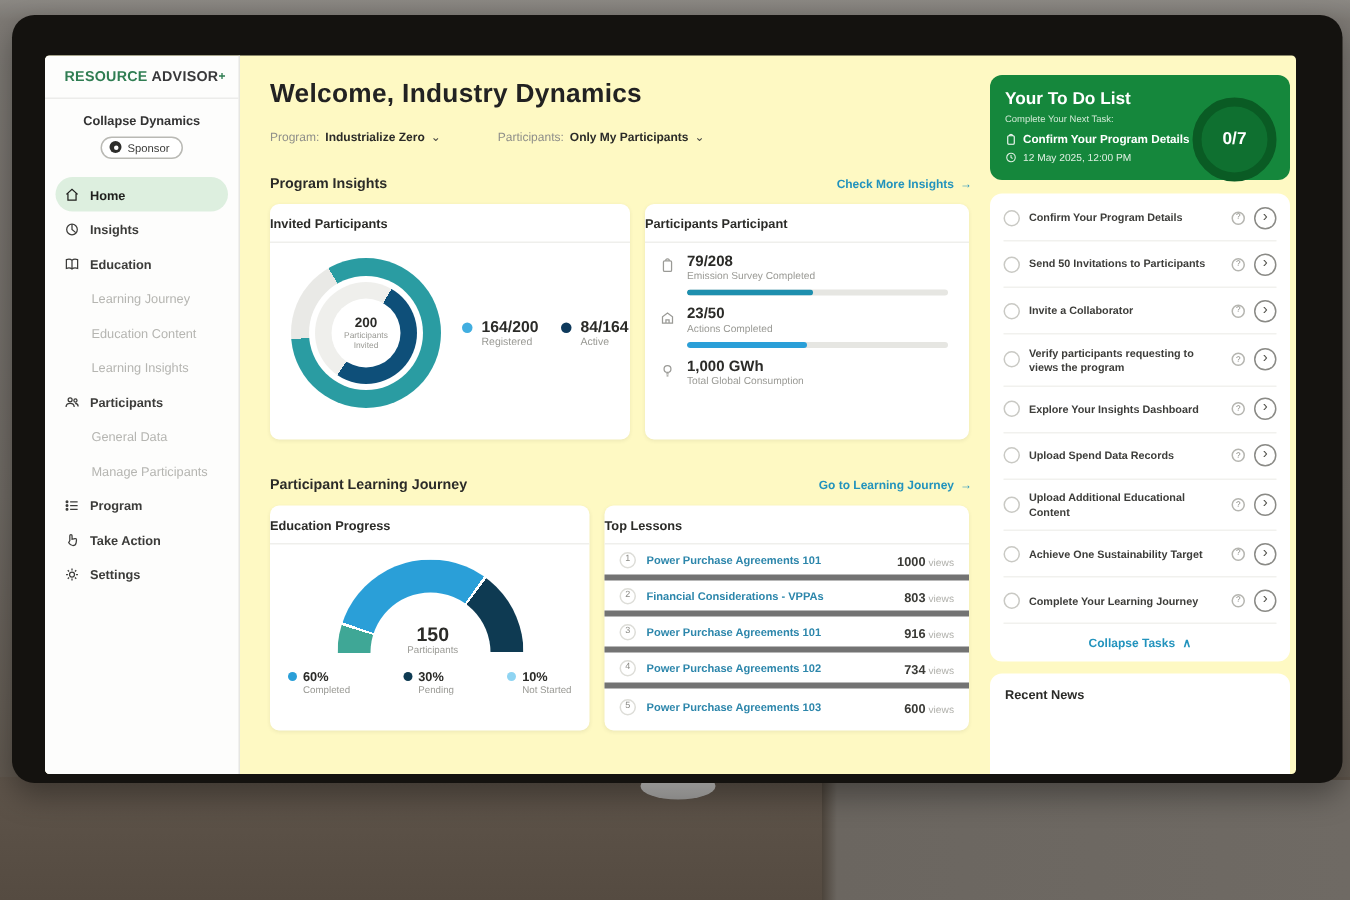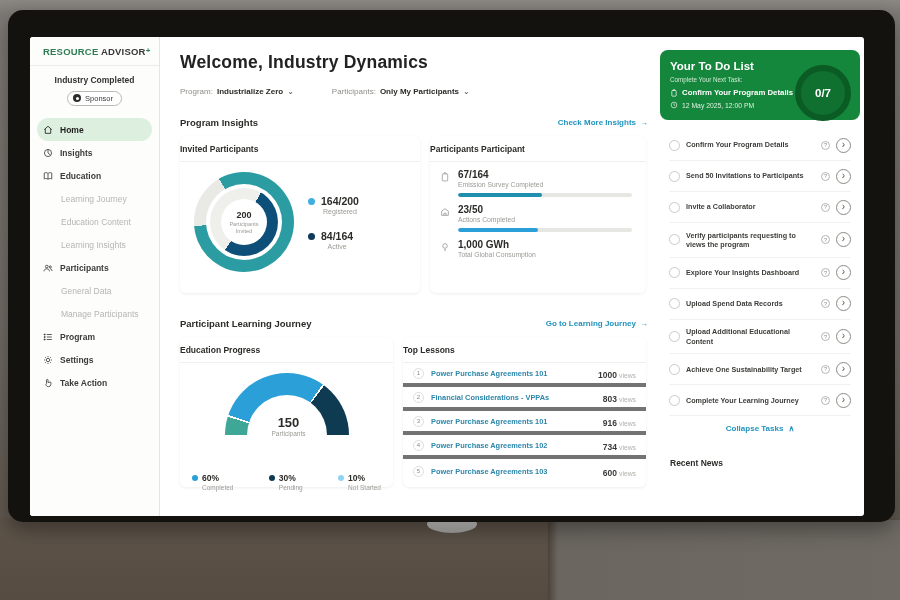--- a/index.html
+++ b/index.html
@@ -14,21 +14,21 @@
   
   .bg-bottom { position:absolute; left:0; top:518px; width:900px; height:82px;
     background:linear-gradient(180deg,#5e544a,#554b41); }
   .bg-bottom-right { position:absolute; left:548px; top:520px; width:352px; height:80px;
     background:linear-gradient(90deg,#4c443b 0px,#6b6660 10px,#6f6a64 100%); }
   .stand-mount { position:absolute; left:427px; top:515px; width:50px; height:18px;
     border-radius:50%; background:linear-gradient(180deg,#ececea,#9d9c9a); }
   .monitor { position:absolute; left:8px; top:10px; width:887px; height:512px;
     background:#14120f; border-radius:15px; box-shadow:0 8px 20px rgba(0,0,0,.35); }
   .screen { position:absolute; left:22px; top:27px; width:834px; height:479px;
-    background:#ffffff; border-radius:3px; overflow:hidden; color:#2b2b28; }
+    background:#fef9c3; border-radius:3px; overflow:hidden; color:#2b2b28; }
 
   
   .sidebar { position:absolute; left:0; top:0; width:130px; height:100%;
     background:#fdfdfc; border-right:1px solid #e6e6e2; }
   .logo { padding:9px 8px 8px 13px; font-size:9.5px; font-weight:bold; letter-spacing:.2px;
     border-bottom:1px solid #ececea; white-space:nowrap; }
   .logo .g { color:#2f7d52; } .logo .d { color:#38383a; } .logo .plus { color:#2f7d52; font-size:8px; vertical-align:top; }
   .org { text-align:center; font-size:8.5px; font-weight:bold; color:#333; margin-top:9px; }
   .sponsor { display:flex; align-items:flex-start; gap:4px; width:max-content; margin:6px auto 0;
     border:1px solid #b9b9b4; border-radius:9px; padding:2px 8px 2px 5px; font-size:7.5px; color:#3c3c3a; background:#fff; }
@@ -64,21 +64,21 @@
   .inv-body { display:flex; align-items:center; padding:10px 10px 0 14px; gap:14px; }
   .donut { position:relative; width:100px; height:100px; flex:0 0 auto; }
   .donut > div { position:absolute; border-radius:50%; }
   .donut-outer { inset:0; }
   .donut-hole1 { inset:12px; background:#fff; }
   .donut-inner { inset:16px; }
   .donut-hole2 { inset:27px; background:#fff; }
   .donut-center { inset:27px; display:flex; flex-direction:column; align-items:center; justify-content:center; text-align:center; }
   .donut-center .v { font-size:9px; font-weight:bold; color:#2b2b28; }
   .donut-center .l { font-size:5.6px; color:#9a9a95; line-height:1.25; margin-top:1px; }
-  .inv-legend { display:flex; flex-direction:column; gap:15px;text-align:center; }
+  .inv-legend { display:flex; flex-direction:row; gap:15px; }
   .leg-item { display:flex; gap:6px; }
   .leg-dot { width:7px; height:7px; border-radius:50%; margin-top:3px; flex:0 0 auto; }
   .leg-dot.blue { background:#41aee0; } .leg-dot.navy { background:#0e3a5c; }
   .leg-val { font-size:10.5px; font-weight:bold; color:#2b2b28; }
   .leg-lab { font-size:7px; color:#9a9a95; margin-top:1px; }
 
   
   .card-pinfo { width:216px; height:157px; }
   .stat { padding:7px 12px 0 10px; position:relative; }
   .stat-top { display:flex; gap:8px; }
@@ -90,21 +90,21 @@
 
   
   .card-edu { width:213px; height:150px; }
   .gauge-wrap { position:relative; width:124px; height:64px; margin:10px auto 0; overflow:hidden; }
   .gauge-circle { position:absolute; left:0; top:0; width:124px; height:124px; border-radius:50%; }
   .gauge-hole { position:absolute; left:22px; top:22px; width:80px; height:80px; border-radius:50%; background:#fff; }
   .gauge-center { position:absolute; left:4px; right:0; bottom:0; text-align:center; }
   .gauge-center .v { font-size:13px; font-weight:bold; color:#2b2b28; }
   .gauge-center .l { font-size:6.5px; color:#9a9a95; }
   .edu-legend { display:flex; justify-content:space-between; padding:9px 12px 0; }
-  .eleg { display:flex; gap:4px;margin-top:27px; }
+  .eleg { display:flex; gap:4px; }
   .eleg .pct { font-size:8.5px; font-weight:bold; color:#2b2b28; }
   .eleg .lab { font-size:6.5px; color:#9a9a95; margin-top:1px; }
   .eleg .leg-dot { width:6px; height:6px; margin-top:2px; }
   .eleg .leg-dot.c1 { background:#2a9fd8; } .eleg .leg-dot.c2 { background:#0e3a52; } .eleg .leg-dot.c3 { background:#8fd4f2; }
 
   
   .card-lessons { width:243px; height:150px; }
   .lesson { display:flex; align-items:center; gap:7px; padding:0 10px; height:24px; border-bottom:4px solid #737373; }
   .lesson:last-child { border-bottom:none; }
   .rank { width:11px; height:11px; border:1px solid #ddddd8; border-radius:50%; font-size:6px; color:#8a8a85;
@@ -144,21 +144,21 @@
 
 <div class="bg-bottom" data-interactable="false"></div>
 <div class="bg-bottom-right" data-interactable="false"></div>
 <div class="stand-mount" data-interactable="false"></div>
 
 <div class="monitor" data-interactable="false">
 <div class="screen" data-interactable="false">
 
   <div class="sidebar" data-interactable="false">
     <div class="logo" data-interactable="false"><span class="g">RESOURCE</span><span class="d"> ADVISOR</span><span class="plus">+</span></div>
-    <div class="org" data-interactable="false">Industry Completed</div>
+    <div class="org" data-interactable="false">Collapse Dynamics</div>
     <div class="sponsor" data-interactable="true">
       <span class="dot" data-interactable="false"></span>
       <span data-interactable="false">Sponsor</span>
     </div>
     <div class="nav" data-interactable="false">
       <div class="nav-item active" data-interactable="true">
         <svg data-interactable="false" viewBox="0 0 24 24" fill="none" stroke="currentColor" stroke-width="2">
               <path d="M3 11 L12 3 L21 11 M5.5 9.5 V20 H18.5 V9.5"></path>
             </svg>
         <span data-interactable="false">Home</span>
@@ -204,30 +204,30 @@
         <svg data-interactable="false" viewBox="0 0 24 24" fill="none" stroke="currentColor" stroke-width="2">
               <path d="M9 6 H21 M9 12 H21 M9 18 H21"></path>
               <circle cx="4" cy="6" r="1.4" fill="currentColor"></circle>
               <circle cx="4" cy="12" r="1.4" fill="currentColor"></circle>
               <circle cx="4" cy="18" r="1.4" fill="currentColor"></circle>
             </svg>
         <span data-interactable="false">Program</span>
       </div>
       <div class="nav-item" data-interactable="true">
         <svg data-interactable="false" viewBox="0 0 24 24" fill="none" stroke="currentColor" stroke-width="2">
+              <path d="M8.5 13 V5.2 a1.8 1.8 0 0 1 3.6 0 V10.8 l4.6-1.1 a2.1 2.1 0 0 1 2.5 2.1 L18.6 16.5 a5.4 5.4 0 0 1-5.3 4.3 c-3 0-4.9-1.6-6.6-4.4 Z"></path>
+            </svg>
+        <span data-interactable="false">Take Action</span>
+      </div>
+      <div class="nav-item" data-interactable="true">
+        <svg data-interactable="false" viewBox="0 0 24 24" fill="none" stroke="currentColor" stroke-width="2">
               <circle cx="12" cy="12" r="4"></circle>
               <path d="M12 2.5v3 M12 18.5v3 M2.5 12h3 M18.5 12h3 M5.2 5.2l2.1 2.1 M16.7 16.7l2.1 2.1 M18.8 5.2 16.7 7.3 M7.3 16.7 5.2 18.8"></path>
             </svg>
         <span data-interactable="false">Settings</span>
-      </div>
-      <div class="nav-item" data-interactable="true">
-        <svg data-interactable="false" viewBox="0 0 24 24" fill="none" stroke="currentColor" stroke-width="2">
-              <path d="M8.5 13 V5.2 a1.8 1.8 0 0 1 3.6 0 V10.8 l4.6-1.1 a2.1 2.1 0 0 1 2.5 2.1 L18.6 16.5 a5.4 5.4 0 0 1-5.3 4.3 c-3 0-4.9-1.6-6.6-4.4 Z"></path>
-            </svg>
-        <span data-interactable="false">Take Action</span>
       </div>
     </div>
   </div>
 
   <div class="main" data-interactable="false">
     <div class="page-title" data-interactable="false">Welcome, Industry Dynamics</div>
 
     <div class="filters" data-interactable="false">
       <div class="filter" data-interactable="true">
         <span class="lab" data-interactable="false">Program:</span>
@@ -285,21 +285,21 @@
 
       <div class="card card-pinfo" data-interactable="false">
         <div class="card-h" data-interactable="false">Participants Participant</div>
         <div class="stat" data-interactable="false">
           <div class="stat-top">
             <svg data-interactable="false" viewBox="0 0 24 24" fill="none" stroke="currentColor" stroke-width="2">
                   <rect x="5.5" y="4.5" width="13" height="17" rx="2"></rect>
                   <path d="M9 4.5 a3 3 0 0 1 6 0"></path>
                 </svg>
             <span>
-                  <div class="stat-val">67/164</div>
+                  <div class="stat-val">79/208</div>
             <div class="stat-lab">Emission Survey Completed</div>
                 </span>
           </div>
           <div class="stat-bar" data-interactable="false">
                 <div class="stat-fill" data-interactable="false" style="width: 48.2%; background: rgb(30, 143, 174);"></div>
               </div>
         </div>
         <div class="stat" data-interactable="false">
           <div class="stat-top">
             <svg data-interactable="false" viewBox="0 0 24 24" fill="none" stroke="currentColor" stroke-width="2">

